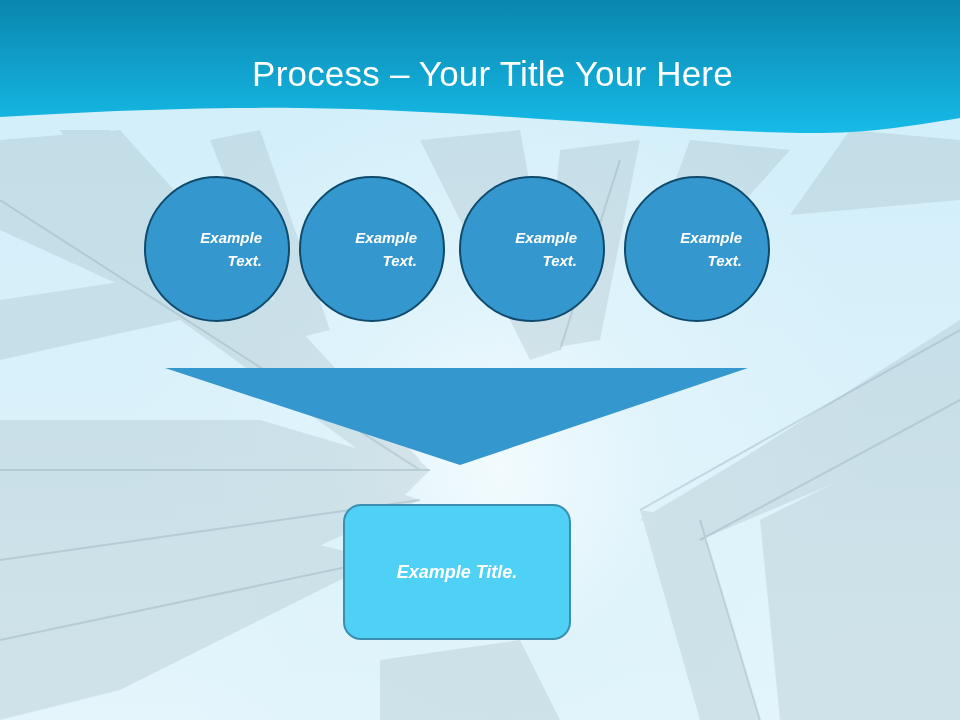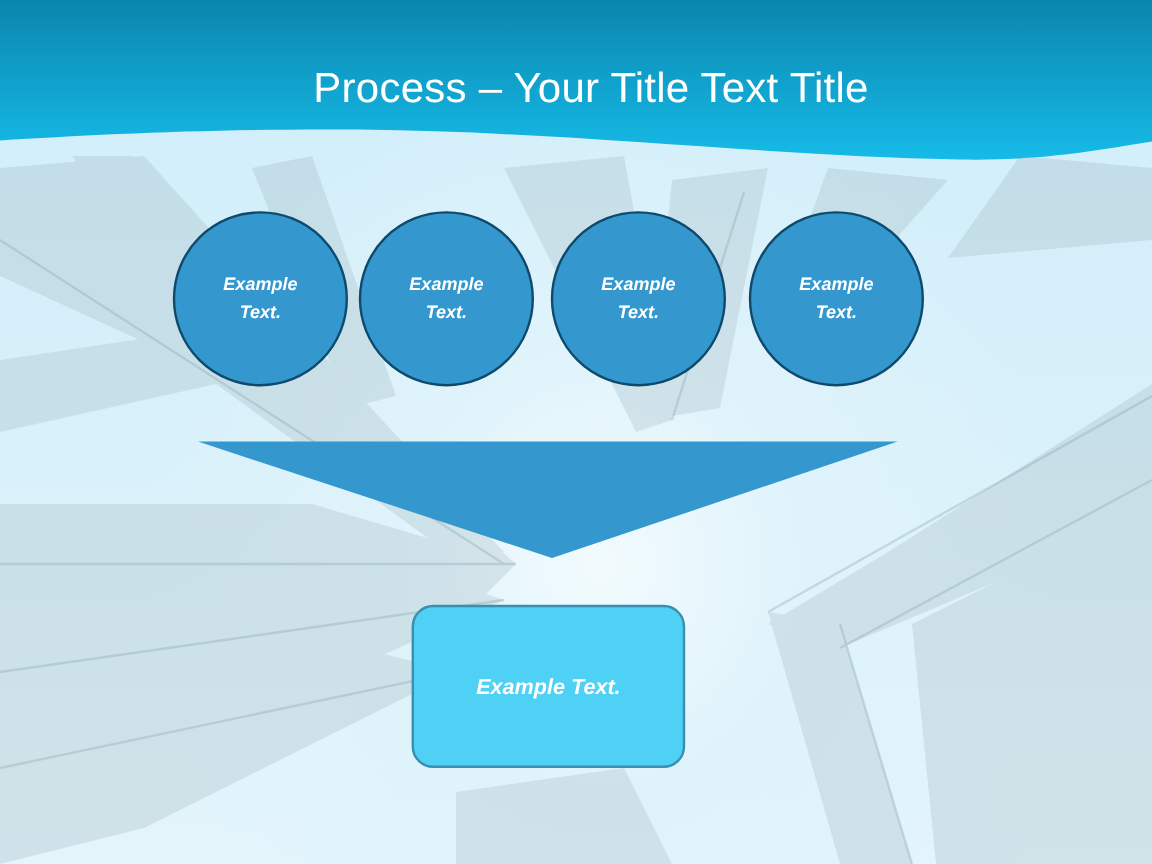--- a/index.html
+++ b/index.html
@@ -8,21 +8,21 @@
   .slide { position:absolute; left:0; top:0; width:960px; height:720px; overflow:hidden;
            background: radial-gradient(ellipse 380px 420px at 500px 470px, #f2fbfe 0%, #dff3fb 45%, rgba(205,236,248,0) 100%),
                        linear-gradient(180deg, #cfeefa 0%, #d6f0fa 40%, #e4f5fb 100%); }
   .bg-art { position:absolute; left:0; top:0; width:960px; height:720px; }
   .header-svg { position:absolute; left:0; top:0; width:960px; height:140px; }
   .title { position:absolute; left:0; top:52px; width:985px; text-align:center;
            color:#ffffff; font-size:35px; line-height:44px; letter-spacing:0.2px; }
   .title .bold { font-weight:normal; }
   .circle { position:absolute; width:146px; height:146px; border-radius:50%;
             background:#3497cd; border:2.5px solid #0f4a6c; box-sizing:border-box;
-            display:flex; align-items:center; justify-content:center; text-align:center; }
+            display:flex; align-items:center; justify-content:center; text-align:right; }
   .circle span { color:#ffffff; font-weight:bold; font-style:italic; font-size:15px; line-height:23px; width:90px; }
   .arrow-svg { position:absolute; left:0; top:0; width:960px; height:720px; }
   .box { position:absolute; left:343px; top:504px; width:228px; height:136px; box-sizing:border-box;
          background:#4fd0f5; border:2.5px solid #3a8fb0; border-radius:18px;
          display:flex; align-items:center; justify-content:center; }
   .box span { color:#ffffff; font-weight:bold; font-style:italic; font-size:18px; }
 </style>
 </head>
 <body>
 
@@ -62,37 +62,37 @@
     <defs>
       <linearGradient id="hdrGrad" x1="0" y1="0" x2="0" y2="1">
         <stop offset="0%" stop-color="#0a86ae"></stop>
         <stop offset="100%" stop-color="#16bbe8"></stop>
       </linearGradient>
     </defs>
     <path d="M0,0 L960,0 L960,118 C900,128 860,134 800,133 C640,130 480,110 300,108 C180,107 80,112 0,117 Z" fill="url(#hdrGrad)"></path>
   </svg>
 
   <div class="title">
-    <span class="bold">Process</span><span> – </span><span>Your Title Text Title</span>
+    <span class="bold">Process</span><span> – </span><span>Your Title Your Here</span>
   </div>
 
   <div class="circle" style="left:144px; top:176px;">
     <span><span>Example</span><br><span>Text.</span></span>
   </div>
   <div class="circle" style="left:299px; top:176px;">
     <span><span>Example</span><br><span>Text.</span></span>
   </div>
   <div class="circle" style="left:459px; top:176px;">
     <span><span>Example</span><br><span>Text.</span></span>
   </div>
   <div class="circle" style="left:624px; top:176px;">
     <span><span>Example</span><br><span>Text.</span></span>
   </div>
 
   <svg class="arrow-svg" viewBox="0 0 960 720">
     <polygon points="165,368 748,368 460,465" fill="#3497cd"></polygon>
   </svg>
 
   <div class="box">
-    <span>Example Text.</span>
+    <span>Example Title.</span>
   </div>
 
 </div>
 
 </body></html>

